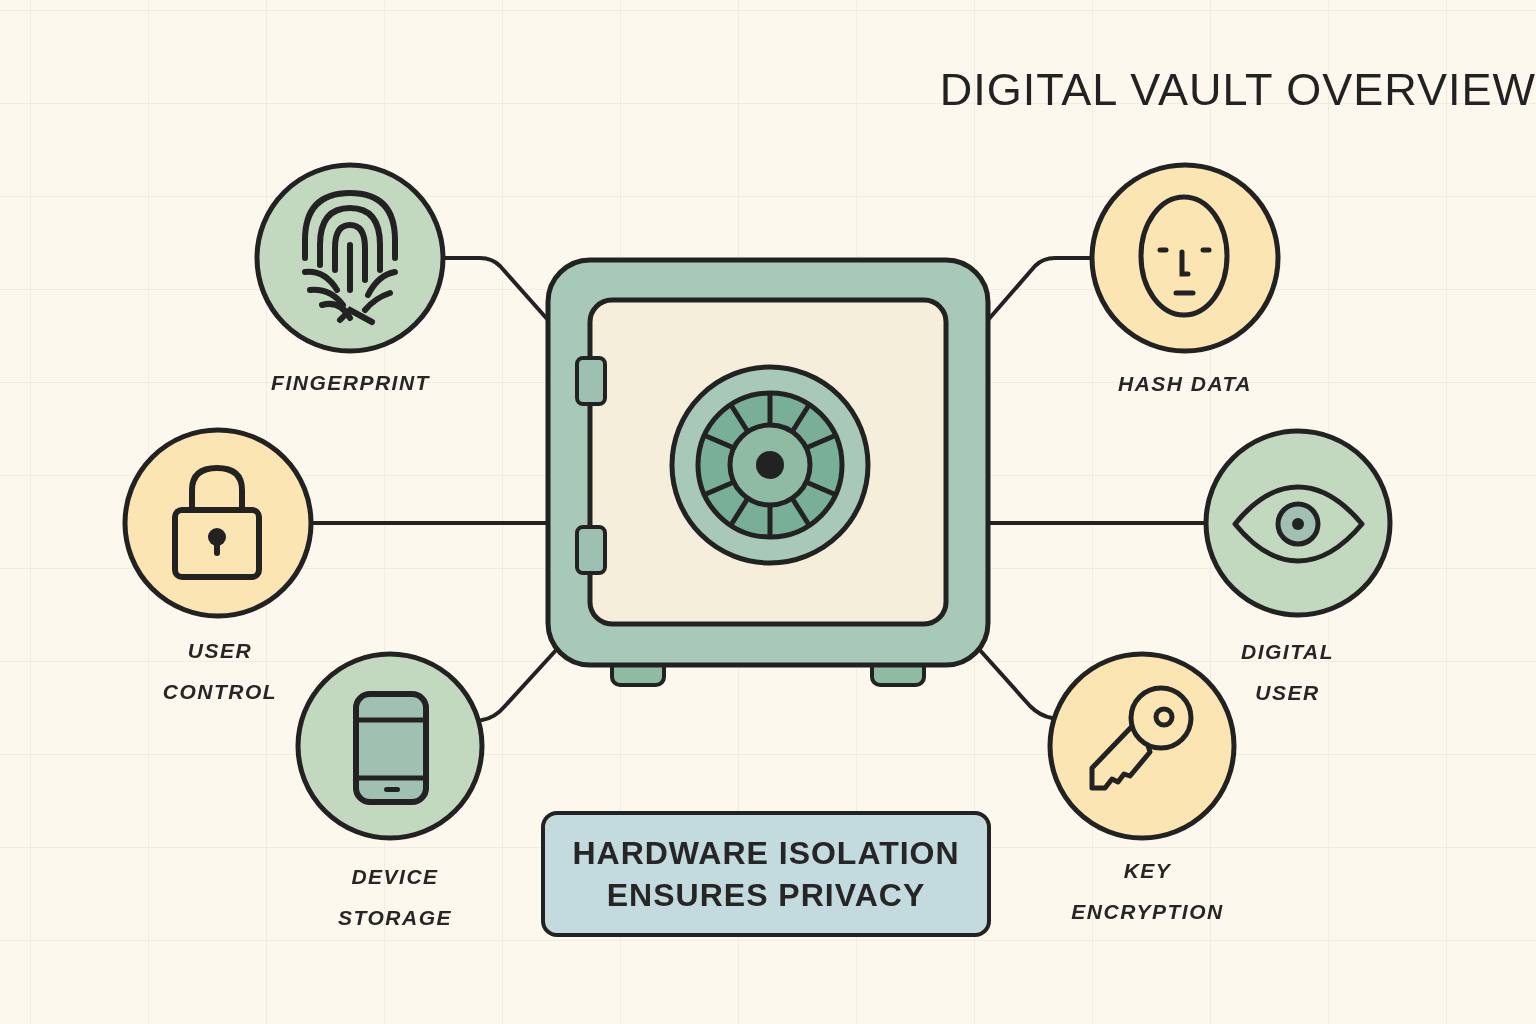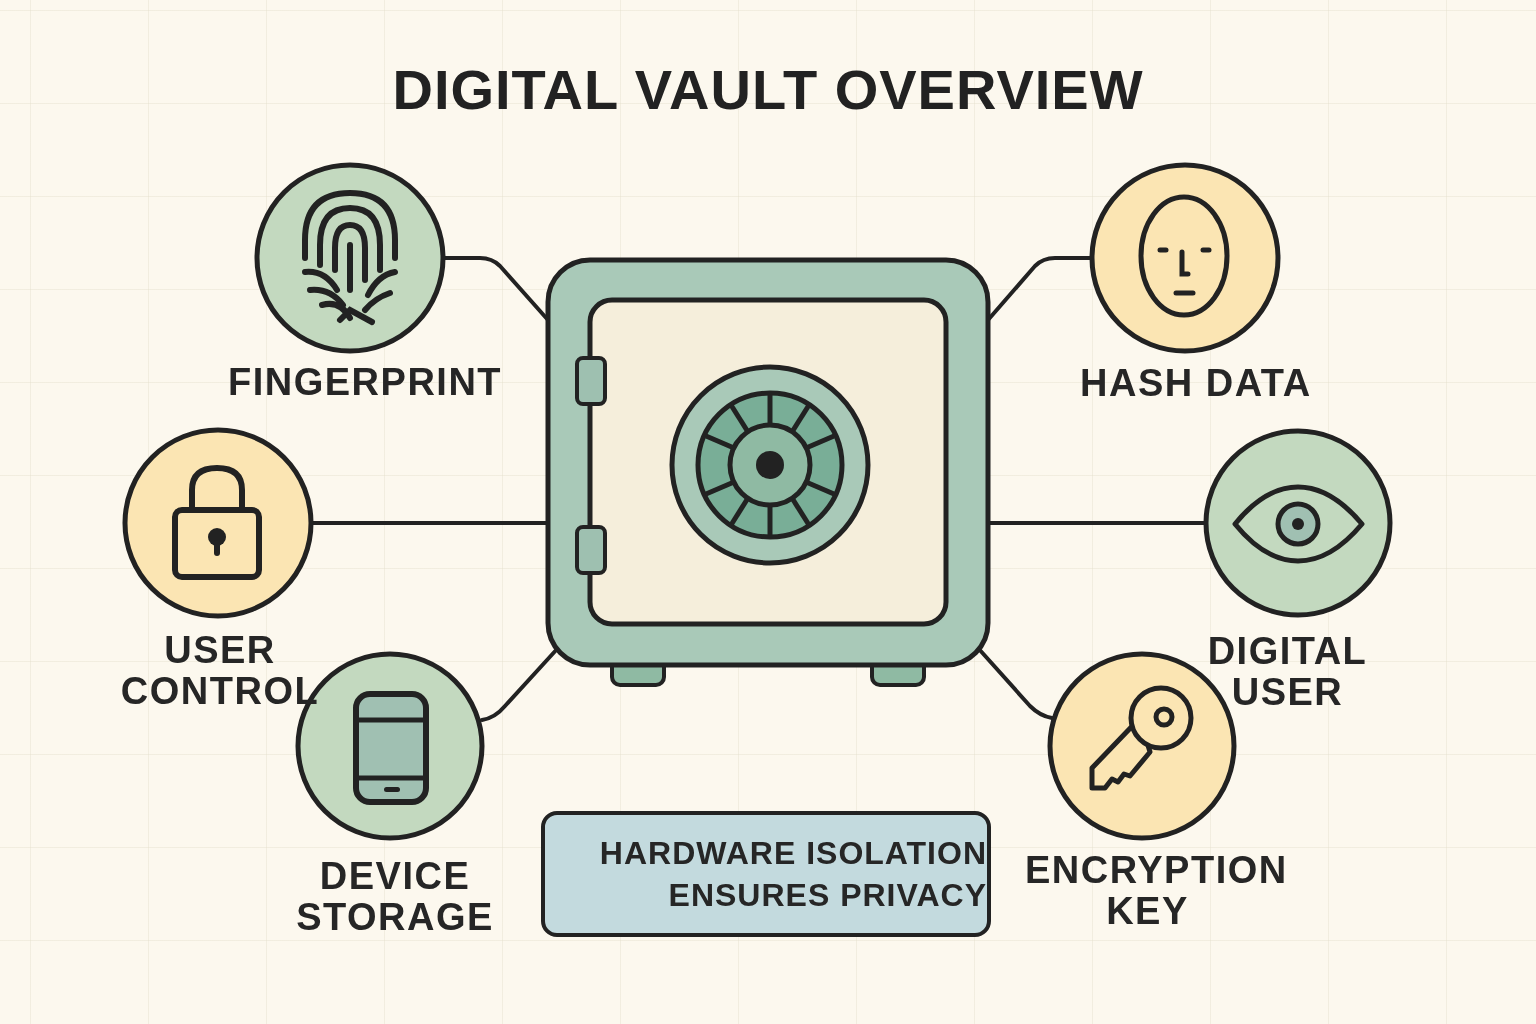--- a/index.html
+++ b/index.html
@@ -12,35 +12,36 @@
   .grid {
     position: absolute; inset: 0;
     background-image:
       linear-gradient(to right, rgba(230,224,205,0.45) 1px, transparent 1px),
       linear-gradient(to bottom, rgba(230,224,205,0.45) 1px, transparent 1px);
     background-size: 118px 93px;
     background-position: 30px 10px;
   }
   .title {
     position: absolute; left: 0; top: 50px; width: 1536px;
-    text-align: center; font-size: 56px; font-weight: 700;
+    text-align: right; font-size: 45px; font-weight: 400;
     color: #222; letter-spacing: 1px; line-height: 80px;
   }
   svg.diagram { position: absolute; left: 0; top: 0; }
   .label {
     position: absolute; text-align: center; font-weight: 700;
-    font-size: 38px; line-height: 41px; color: #262626; letter-spacing: 1.5px;
+    font-size: 21px; line-height: 41px; color: #262626; letter-spacing: 1.5px;
     white-space: nowrap;
+    font-style: italic;
   }
   .label span { display: block; }
   .callout {
     position: absolute; left: 541px; top: 811px; width: 450px; height: 126px;
     background: #c3dade; border: 4px solid #222; border-radius: 16px;
     box-sizing: border-box; display: flex; flex-direction: column;
-    align-items: flex-end; justify-content: center;
+    align-items: center; justify-content: center;
     font-weight: 700; font-size: 32px; line-height: 42px; color: #262626; letter-spacing: 1px;
   }
 </style>
 </head>
 <body>
 
 <div class="grid"></div>
 
 <div class="title">DIGITAL VAULT OVERVIEW</div>
 
@@ -165,20 +166,20 @@
   <span>STORAGE</span>
 </div>
 <div class="label" style="left:1080px; top:363px; width:210px;">
   <span>HASH DATA</span>
 </div>
 <div class="label" style="left:1190px; top:631px; width:195px;">
   <span>DIGITAL</span>
   <span>USER</span>
 </div>
 <div class="label" style="left:1025px; top:850px; width:245px;">
+  <span>KEY</span>
   <span>ENCRYPTION</span>
-  <span>KEY</span>
 </div>
 
 <div class="callout">
   <span>HARDWARE ISOLATION</span>
   <span>ENSURES PRIVACY</span>
 </div>
 
 </body></html>

